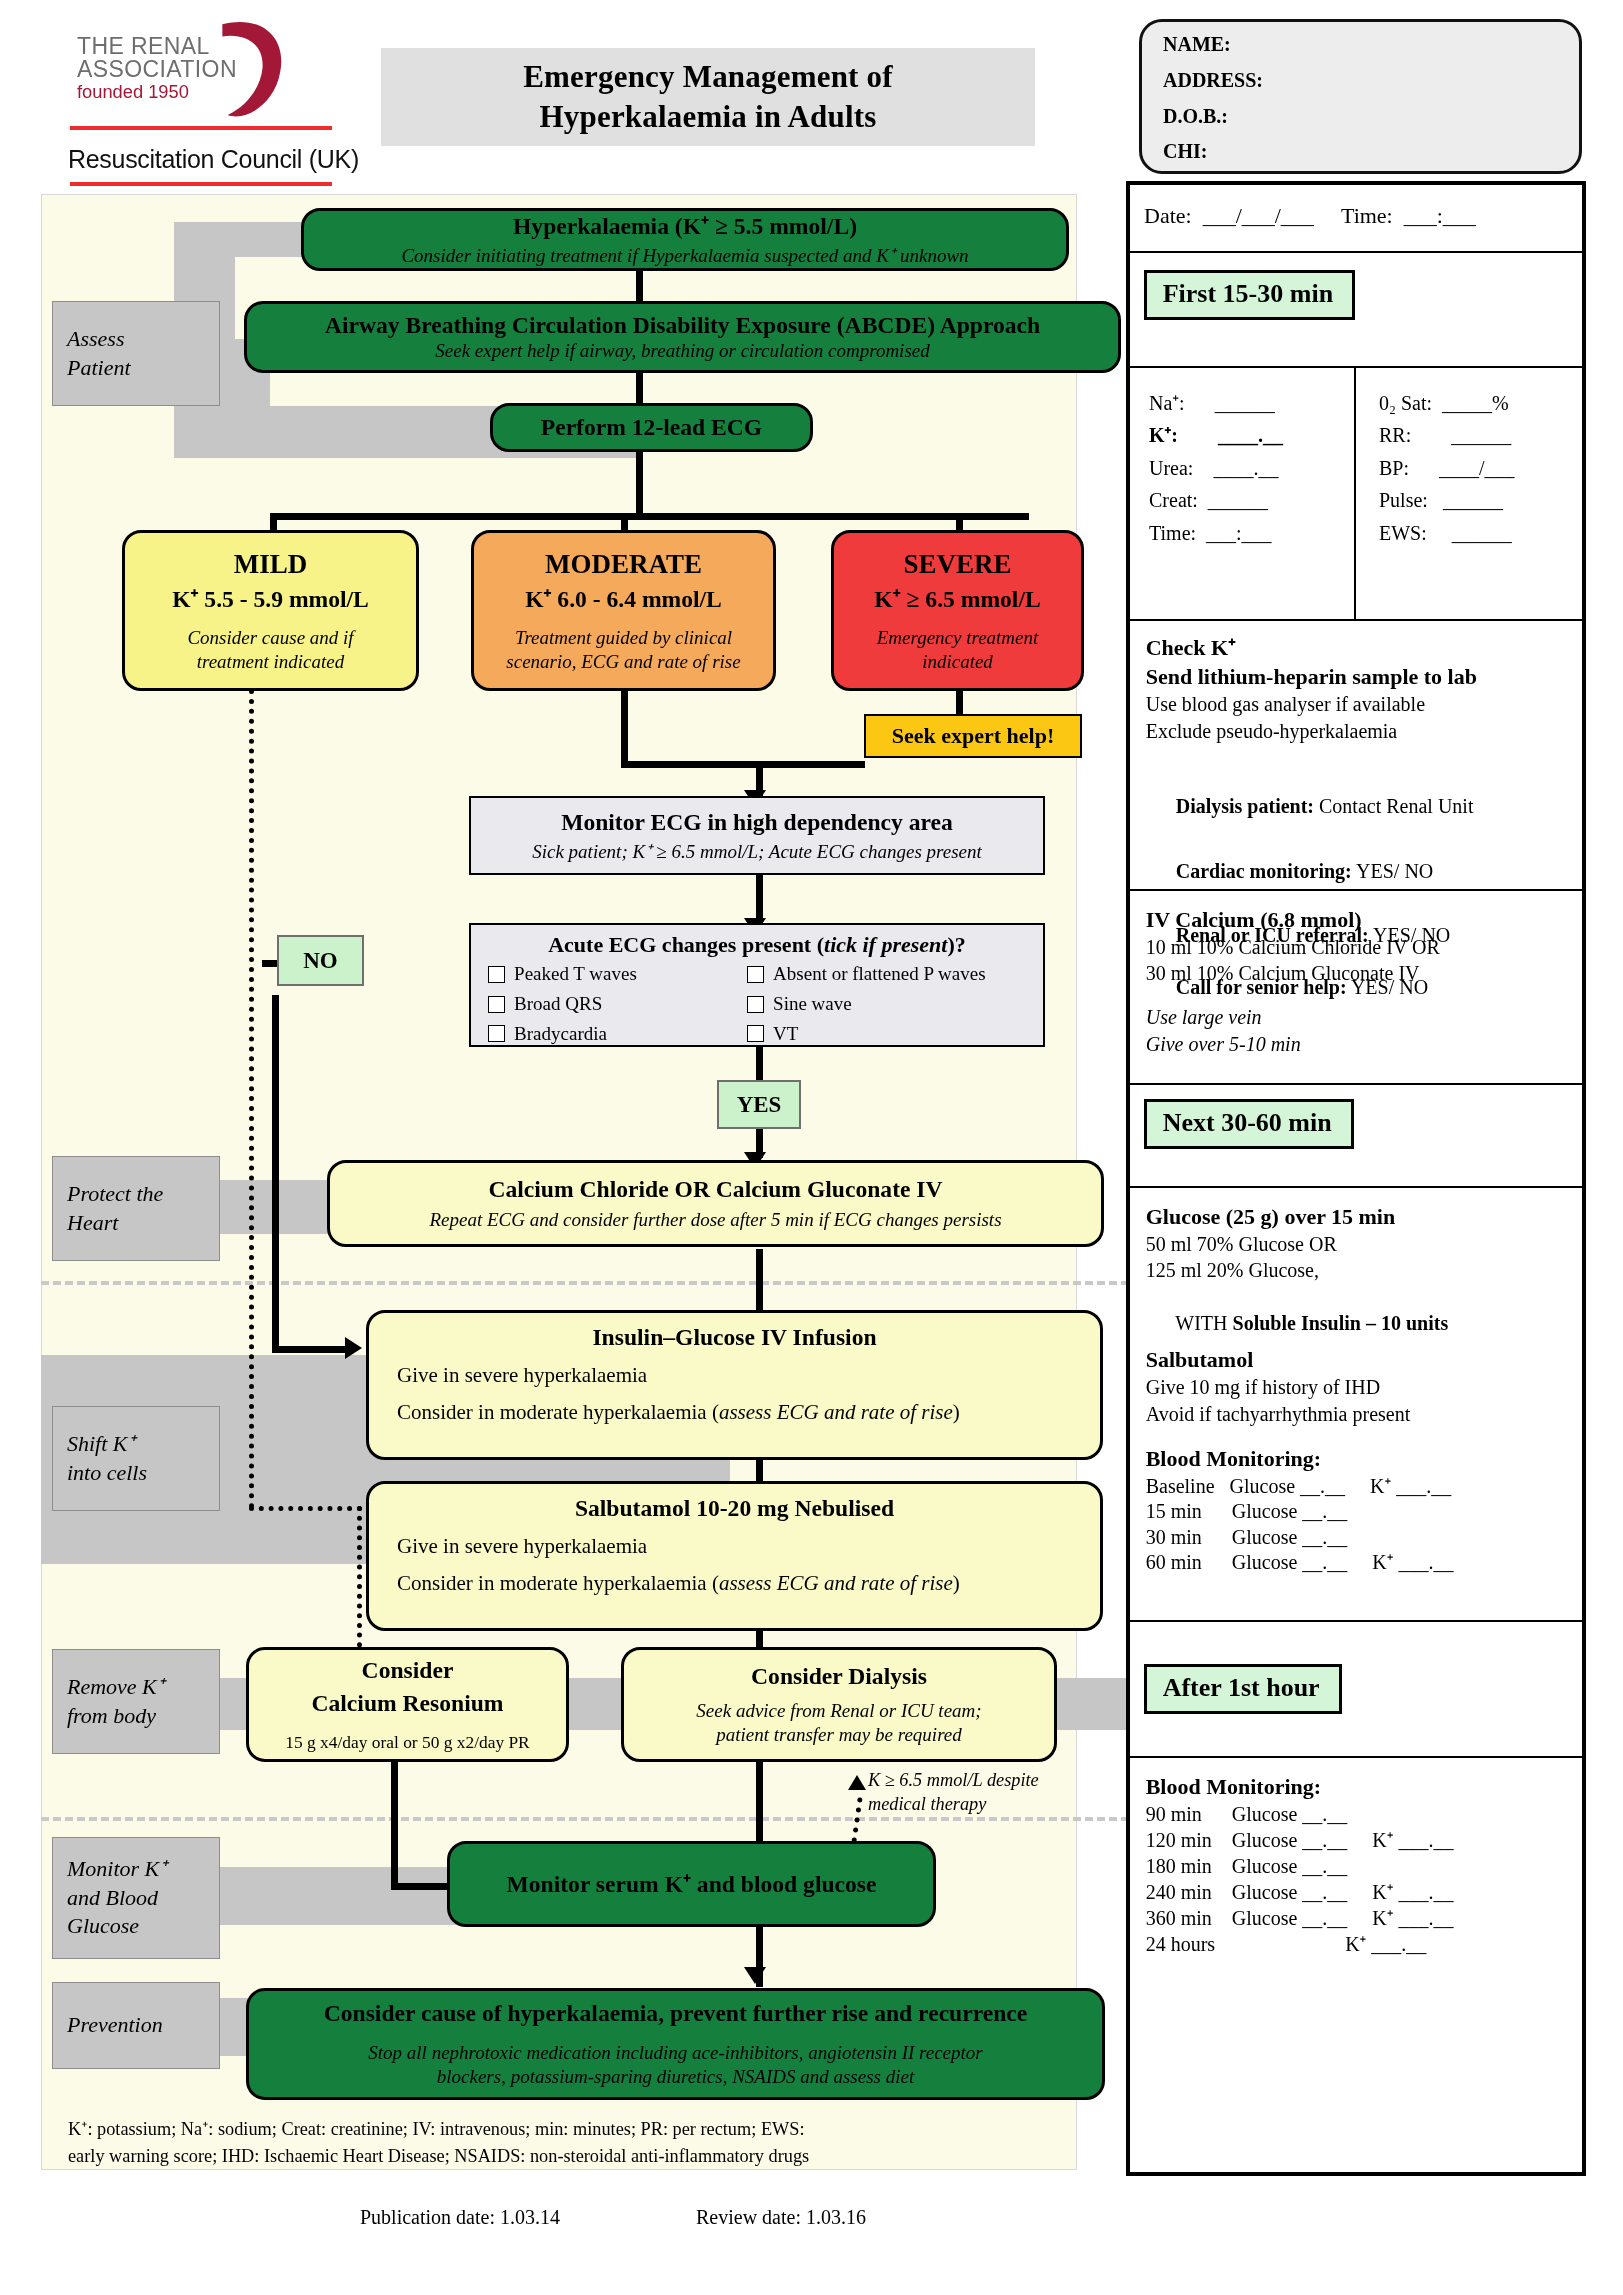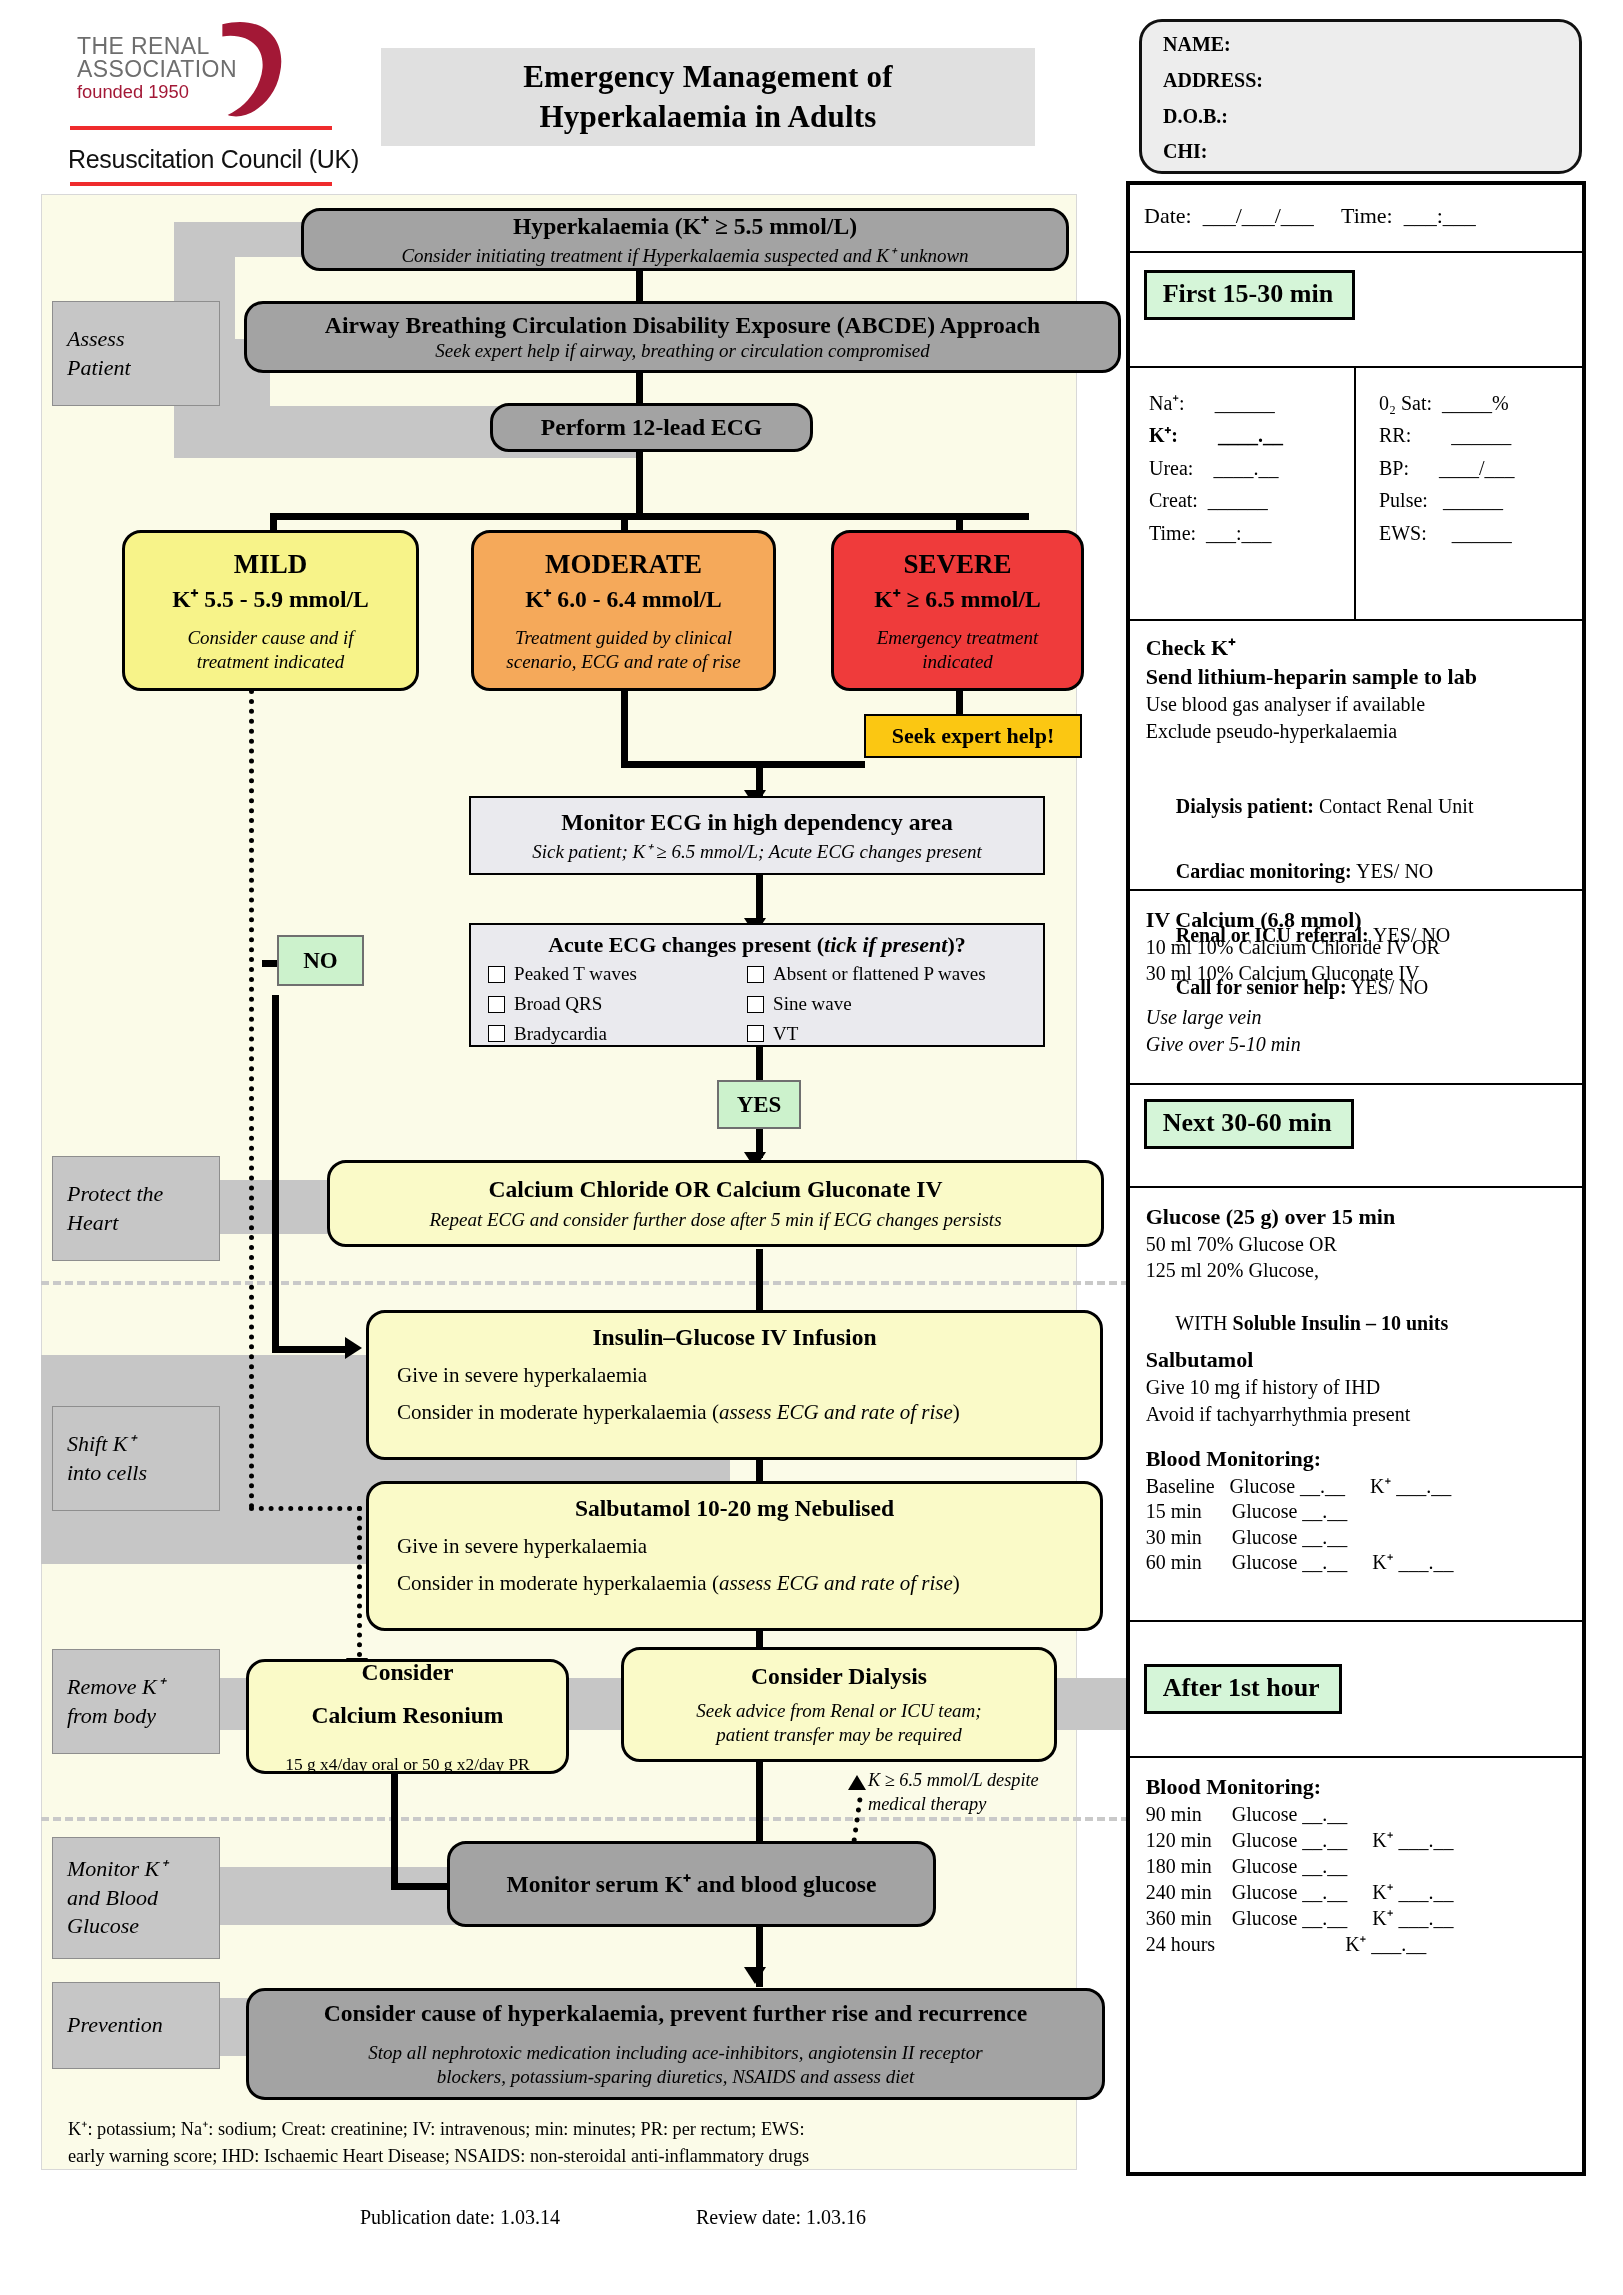--- a/index.html
+++ b/index.html
@@ -31,21 +31,21 @@
   .rp-line{font-size:20px;line-height:1.32;white-space:pre;}
   .rp-b{font-weight:bold;}
   .rp-i{font-style:italic;}
   .phase-chip{display:inline-block;background:#d5f5d8;border:3.5px solid #000;padding:6.1px 19px 7.9px 15.7px;font-size:26px;font-weight:bold;}
   
   .node{position:absolute;box-sizing:border-box;display:flex;flex-direction:column;align-items:center;justify-content:center;
         text-align:center;border:3.5px solid #000;}
   .node .t1{font-size:23.6px;font-weight:bold;line-height:1.2;}
   .node .t2{font-size:19px;font-style:italic;line-height:1.25;}
   .rnd{border-radius:19px;}
-  .green{background:#a3a3a3;}
+  .green{background:#15803d;}
   .yellow{background:#fafac8;}
   .mild{background:#f7f389;}
   .mod{background:#f5a95a;}
   .sev{background:#ef3b3b;}
   .amber{background:#fbc712;}
   .grey{background:#eaeaee;}
   .band{position:absolute;background:#c6c6c6;}
   .blabel{position:absolute;background:#c6c6c6;border:1.7px solid #8e8e8e;box-sizing:border-box;
           display:flex;flex-direction:column;justify-content:center;padding-left:14px;
           font-style:italic;font-size:22px;line-height:1.3;}
@@ -281,21 +281,21 @@
 </div>
 
 <div class="abs rnd yellow" style="left:366px;top:1481px;width:737px;height:150px;border:3.5px solid #000;box-sizing:border-box;padding:10.5px 0 0 0;">
   <div style="text-align:center;font-size:23.6px;font-weight:bold;">Salbutamol 10-20 mg Nebulised</div>
   <div style="padding:12.2px 0 0 28px;font-size:21px;">Give in severe hyperkalaemia</div>
   <div style="padding:12.2px 0 0 28px;font-size:21px;">
     <span>Consider in moderate hyperkalaemia (</span><i>assess ECG and rate of rise</i><span>)</span>
   </div>
 </div>
 
-<div class="node rnd yellow abs" style="left:246px;top:1647px;width:323px;height:115px;gap:14px;margin-top:12px;">
+<div class="node rnd yellow abs" style="left:246px;top:1647px;width:323px;height:115px;gap:4px;">
   <div class="t1">Consider</div>
   <div class="t1">Calcium Resonium</div>
   <div style="font-size:17.4px;margin-top:10.5px;">15 g x4/day oral or 50 g x2/day PR</div>
 </div>
 
 <div class="node rnd yellow abs" style="left:621px;top:1647px;width:436px;height:115px;gap:8.7px;">
   <div class="t1">Consider Dialysis</div>
   <div class="t2" style="white-space:pre-line">Seek advice from Renal or ICU team;
 patient transfer may be required</div>
 </div>

